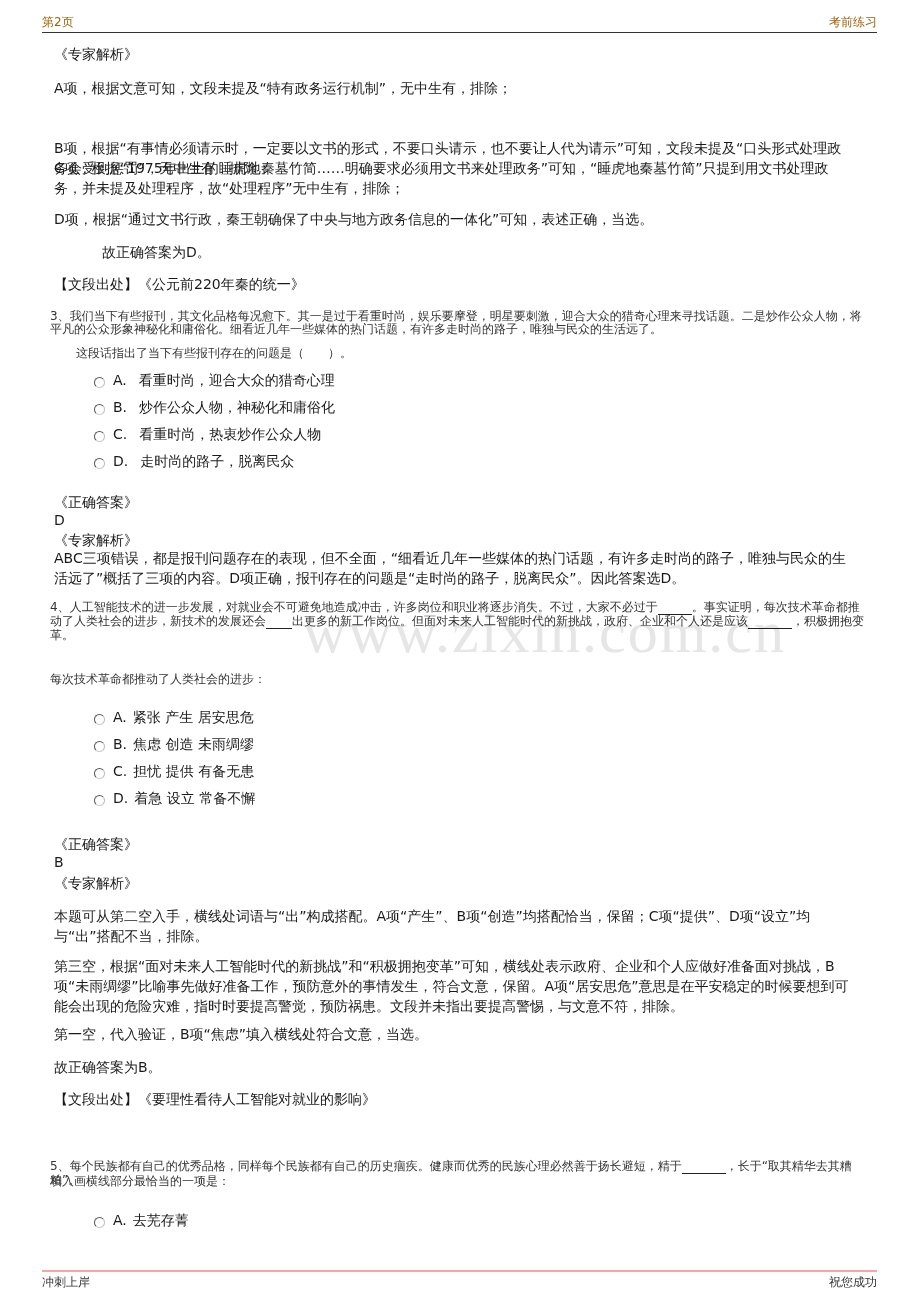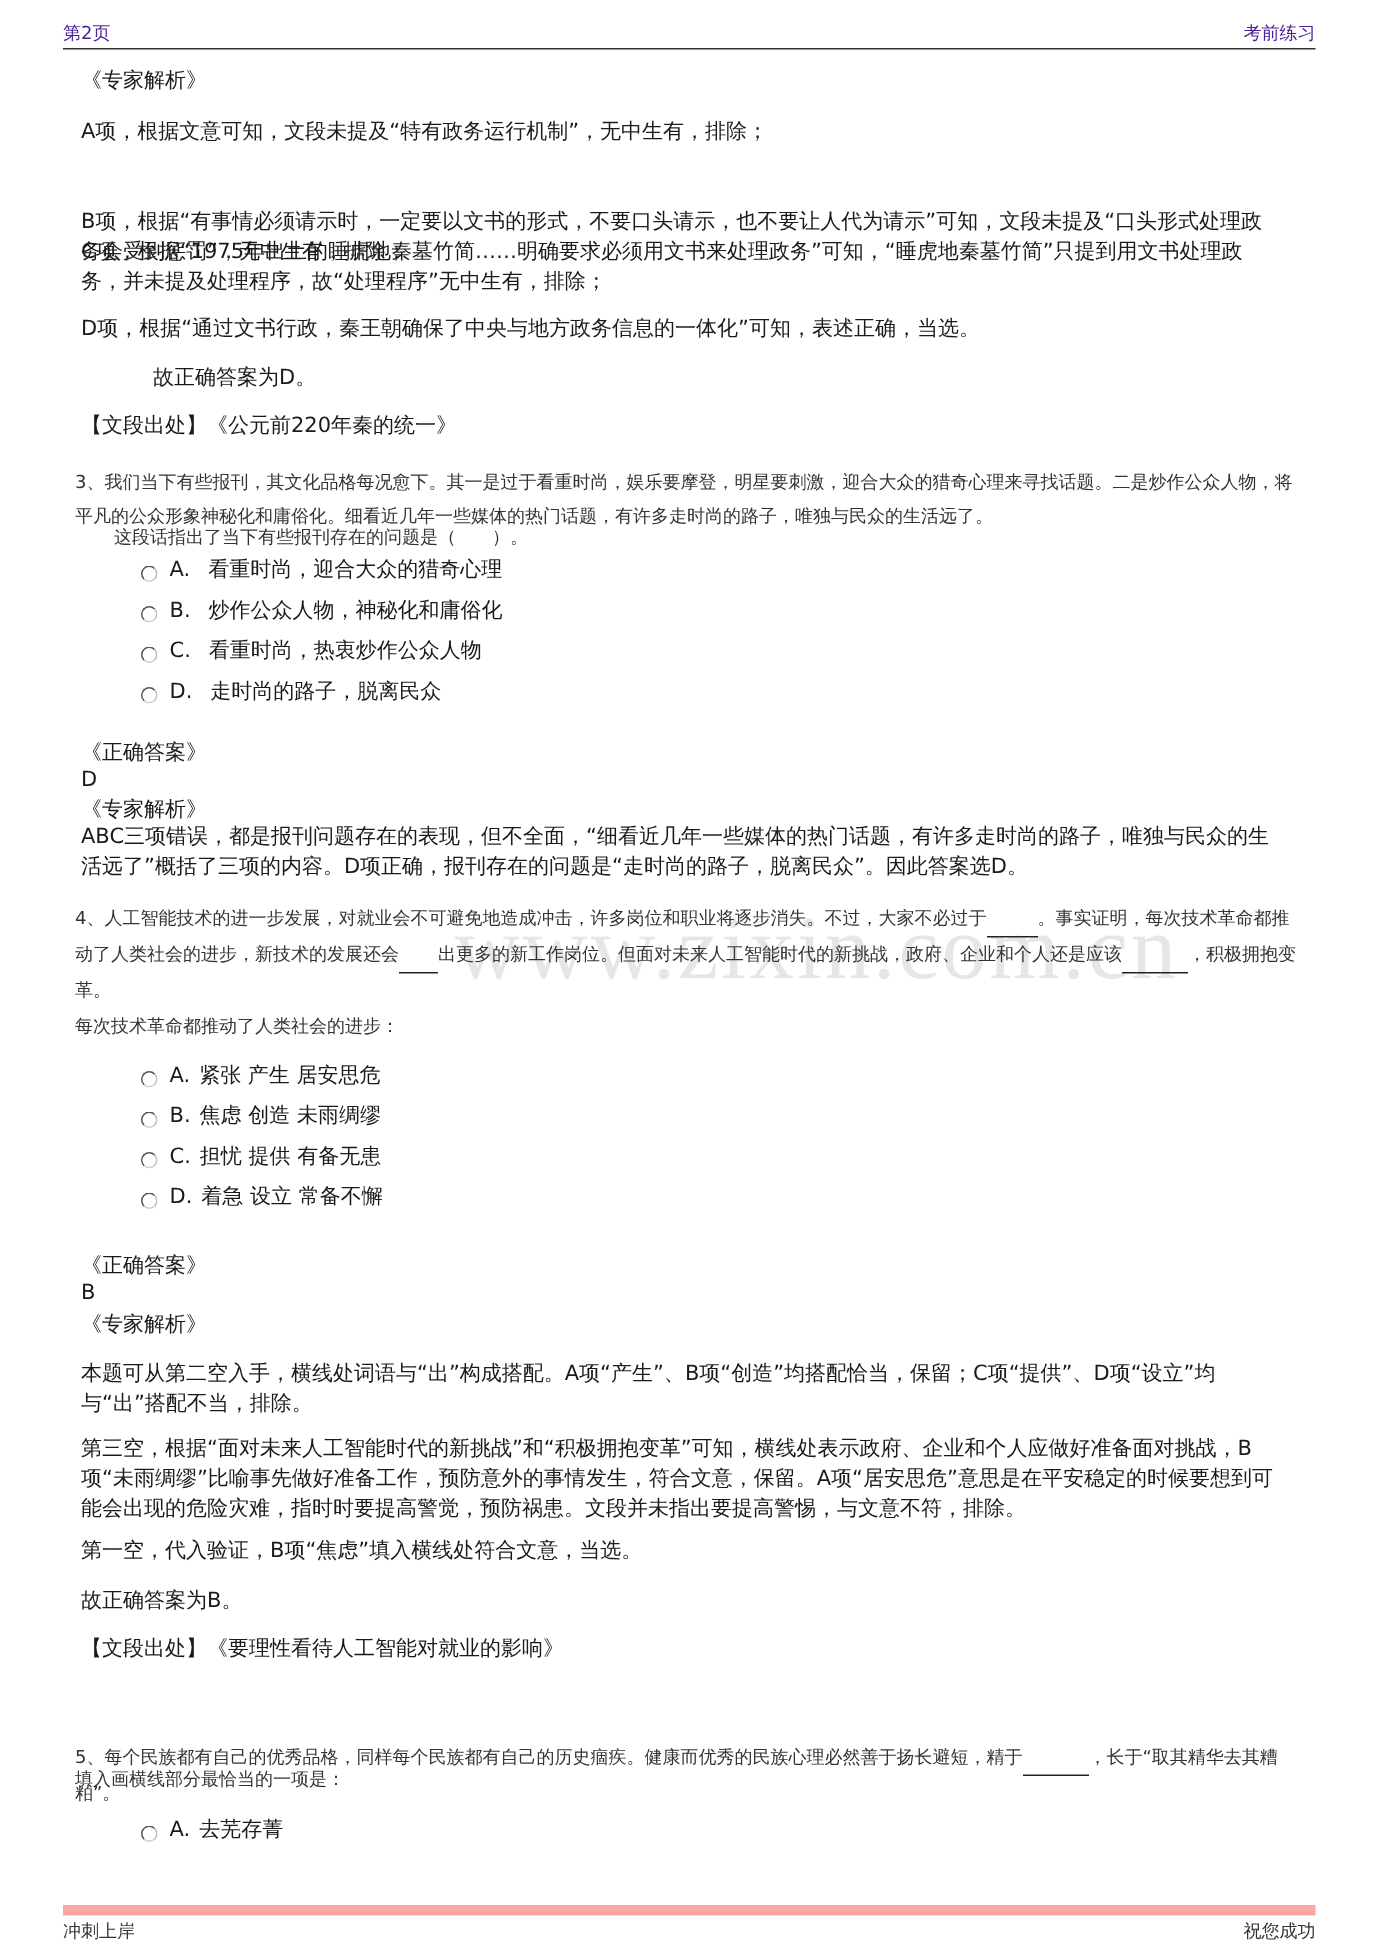--- a/index.html
+++ b/index.html
@@ -3,40 +3,40 @@
   <meta charset="utf-8">
   <style>
     html, body { margin: 0; padding: 0; background: #ffffff; }
     body {
       width: 920px; height: 1302px; position: relative; overflow: hidden;
       font-family: "DejaVu Sans", sans-serif; color: #1a1a1a;
     }
     .page-header {
       position: absolute; left: 42px; top: 12px; width: 835px; height: 20px;
       border-bottom: 1px solid #333;
-      font-size: 12px; color: #4c1d95;
+      font-size: 12px; color: #a16207;
     }
     .page-header .left { position: absolute; left: 0; top: 2px; }
     .page-header .right { position: absolute; right: 0; top: 2px; }
     .page-footer {
       position: absolute; left: 42px; top: 1270px; width: 835px;
-      border-top: 7px solid #fca5a5;
+      border-top: 2px solid #fca5a5;
       font-size: 12px; color: #333;
     }
     .page-footer .left { position: absolute; left: 0; top: 2px; }
     .page-footer .right { position: absolute; right: 0; top: 2px; }
     .watermark {
       position: absolute; left: 255px; top: 598px;
       font-family: Liberation Serif, serif;
       font-size: 60px; color: #e6e6e6; letter-spacing: 2px;
       z-index: 0; white-space: nowrap; margin-left: 48px;
     }
     .content { position: absolute; left: 54px; top: 0; width: 800px; z-index: 1; }
     .blk { position: absolute; left: 0; width: 800px; font-size: 14px; line-height: 20px; }
-    .sm { font-size: 12px; line-height: 23px; color: #333; }
+    .sm { font-size: 12px; line-height: 13px; color: #333; }
     .opt {
       position: absolute; left: 40px; font-size: 14px; line-height: 20px;
       display: flex; align-items: center;
     }
     .radio {
       display: inline-block; width: 9px; height: 9px; border-radius: 50%;
       border: 1.5px solid #555; border-right-color: #bbb; border-bottom-color: #ccc;
       margin-right: 8px; margin-top: 4px; background: #fff;
     }
     .opt .letter { font-family: "DejaVu Sans", sans-serif; margin-right: 12px; }

